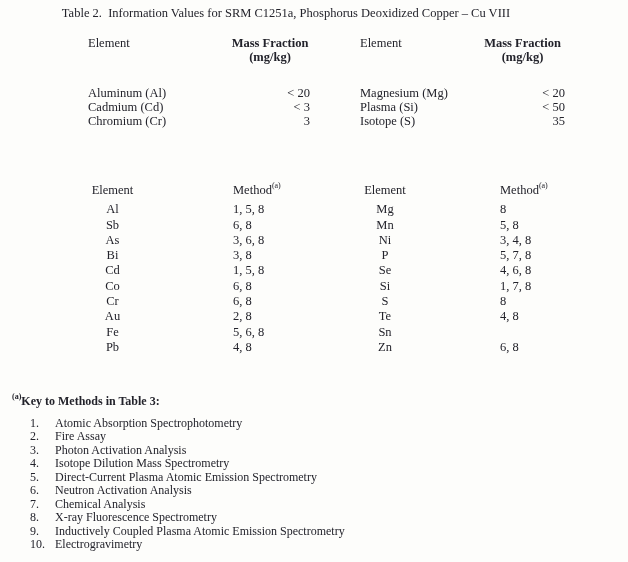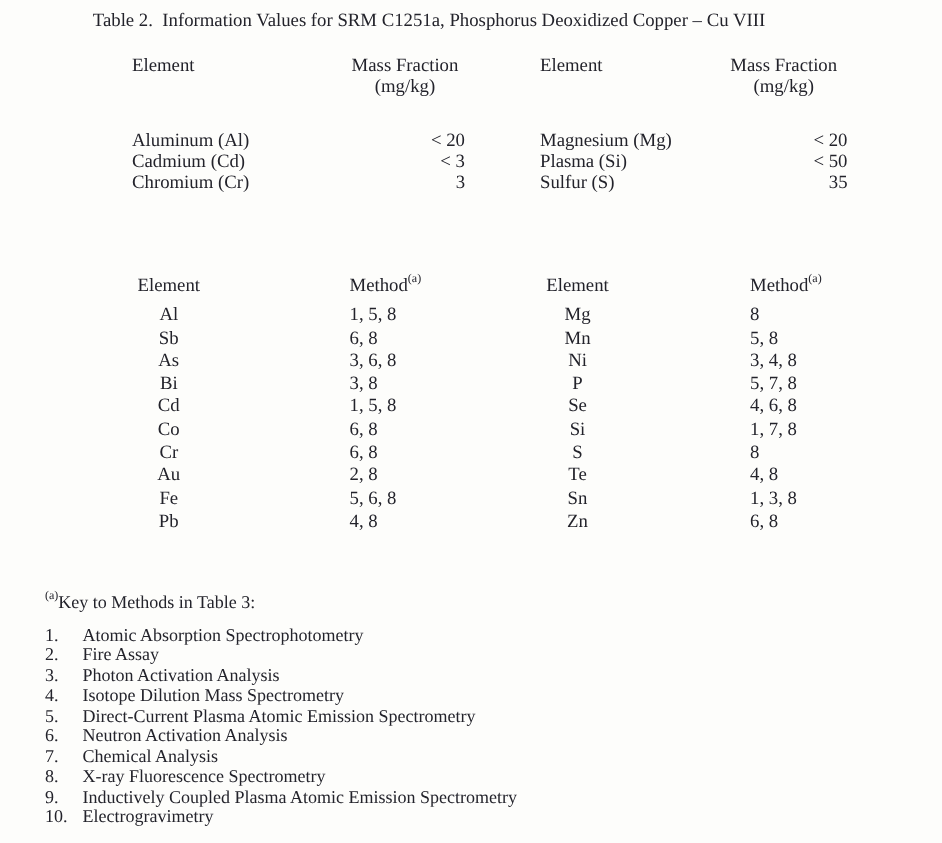--- a/index.html
+++ b/index.html
@@ -12,34 +12,34 @@
   }
   .doc-title { position:absolute; left:0; width:572px; text-align:center; white-space:pre; }
   .t2-title { top:6px; }
   .t3-title { top:152px; }
 
   
   .t2 { position:absolute; top:36px; left:88px; }
   .t2row { display:grid; grid-template-columns:142px 80px 170px 85px; line-height:14px; }
   .t2row .c3 { padding-left:50px; }
   .t2row .num { text-align:right; }
-  .t2head .stack { text-align:center; }
+  .t2head .stack { text-align:center;font-weight:bold; }
   .t2body { margin-top:22px; }
 
   
   .t3 { position:absolute; top:183px; left:85px; }
   .t3row { display:grid; grid-template-columns:55px 215px 60px 165px; line-height:15.3px; }
   .t3row .sym { text-align:center; }
   .t3row .mth { padding-left:93px; }
   .t3row .mth2 { padding-left:85px; }
   .t3body { margin-top:4px; }
 
   sup { font-size:8px; line-height:0; vertical-align:6px; }
 
-  .keyhead { position:absolute; top:394px; left:30px; font-weight:normal; font-size:12px; }
+  .keyhead { position:absolute; top:394px; left:12px; font-weight:bold; font-size:12px; }
   .keylist { position:absolute; top:417px; left:30px; font-size:12px; }
   .keyitem { display:grid; grid-template-columns:25px auto; line-height:13.45px; }
 </style>
 </head>
 <body>
 
 <div class="page">
 
   <div class="doc-title t2-title">Table 2.  Information Values for SRM C1251a, Phosphorus Deoxidized Copper – Cu VIII</div>
 
@@ -65,21 +65,21 @@
       </div>
       <div class="t2row">
         <div>Cadmium (Cd)</div>
         <div class="num">&lt; 3</div>
         <div class="c3">Plasma (Si)</div>
         <div class="num">&lt; 50</div>
       </div>
       <div class="t2row">
         <div>Chromium (Cr)</div>
         <div class="num">3</div>
-        <div class="c3">Sulfur (S)</div>
+        <div class="c3">Isotope (S)</div>
         <div class="num">35</div>
       </div>
     </div>
   </div>
 
 
   <div class="t3">
     <div class="t3row">
       <div class="sym">Element</div>
       <div class="mth"><span>Method</span><sup>(a)</sup></div>
@@ -132,21 +132,20 @@
       <div class="t3row">
         <div class="sym">Au</div>
         <div class="mth">2, 8</div>
         <div class="sym">Te</div>
         <div class="mth2">4, 8</div>
       </div>
       <div class="t3row">
         <div class="sym">Fe</div>
         <div class="mth">5, 6, 8</div>
         <div class="sym">Sn</div>
-        <div class="mth2">1, 3, 8</div>
       </div>
       <div class="t3row">
         <div class="sym">Pb</div>
         <div class="mth">4, 8</div>
         <div class="sym">Zn</div>
         <div class="mth2">6, 8</div>
       </div>
     </div>
   </div>
 

